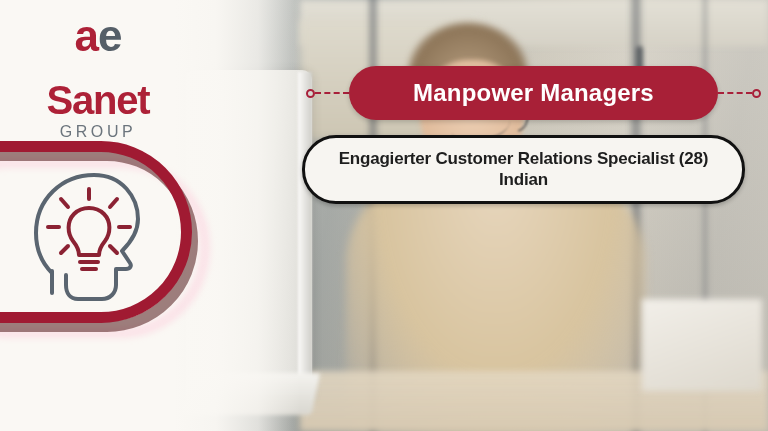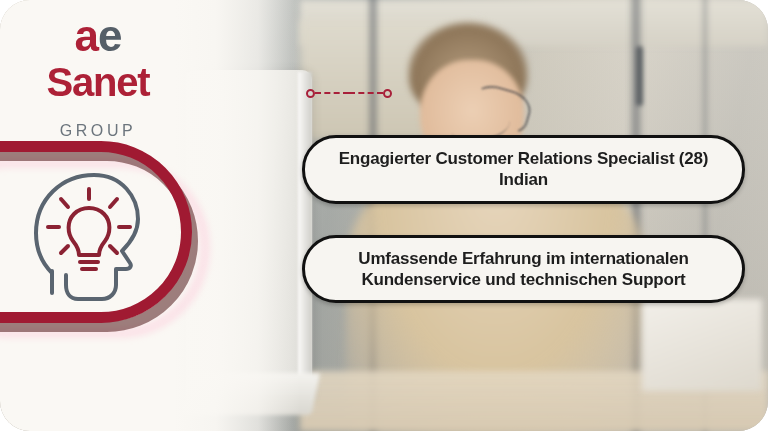--- a/index.html
+++ b/index.html
@@ -6,21 +6,20 @@
   html, body {
     width: 768px; height: 431px;
     overflow: hidden;
     font-family: "Liberation Sans", sans-serif;
   }
   #canvas {
     position: relative;
     width: 768px; height: 431px;
     background: #cfcac2;
     overflow: hidden;
-    border-radius: 30px;
   }
 
   
   .photo { position: absolute; inset: 0; overflow: hidden; }
   .photo-base {
     position: absolute; inset: -40px;
     background:
       linear-gradient(180deg, rgba(255,255,255,0.12), rgba(0,0,0,0.10)),
       linear-gradient(100deg,
         #d9d4c8 0%, #cfcabe 14%, #c6c3ba 24%,
@@ -126,25 +125,25 @@
   
   .logo { position: absolute; left: 18px; top: 14px; width: 160px; text-align: center; }
   .logo-ae {
     font-size: 44px; font-weight: 700; line-height: 1;
     letter-spacing: -1px; height: 48px;
   }
   .logo-ae .a { color: #AD2137; }
   .logo-ae .e { color: #555F68; }
   .logo-sanet {
     font-size: 40px; font-weight: 700; color: #AD2137;
-    line-height: 1; letter-spacing: -1.2px; margin-top: 0;
+    line-height: 1; letter-spacing: -1.2px; margin-top: 18px;
   }
   .logo-group {
     font-size: 16px; font-weight: 400; color: #6C757D;
-    letter-spacing: 3.6px; margin-top: 20px;
+    letter-spacing: 3.6px; margin-top: 3px;
   }
 
   
   .arc {
     position: absolute; left: -96px; top: 141px;
     width: 288px; height: 182px;
     border: 11px solid #A01A32;
     border-radius: 100px;
     background: transparent;
   }
@@ -279,26 +278,26 @@
       <path d="M101 64 H112" stroke="#8B2233" stroke-width="4" stroke-linecap="round"></path>
       <path d="M43 90 L50 83" stroke="#8B2233" stroke-width="4" stroke-linecap="round"></path>
       <path d="M99 90 L92 83" stroke="#8B2233" stroke-width="4" stroke-linecap="round"></path>
     </svg>
   </div>
 
 
   <div class="title-wrap">
     <div class="dot-ring"></div>
     <div class="dash-line"></div>
+    <div class="title-badge">
+      <span class="title-badge-text">Manpower Managers</span>
+    </div>
     <div class="dash-line"></div>
     <div class="dot-ring"></div>
   </div>
 
   <div class="cards">
     <div class="card">
       <span class="card-text">Engagierter Customer Relations Specialist (28) Indian</span>
     </div>
-    <div class="card">
-      <span class="card-text">Umfassende Erfahrung im internationalen Kundenservice und technischen Support</span>
-    </div>
   </div>
 
 </div>
 
 </body></html>

